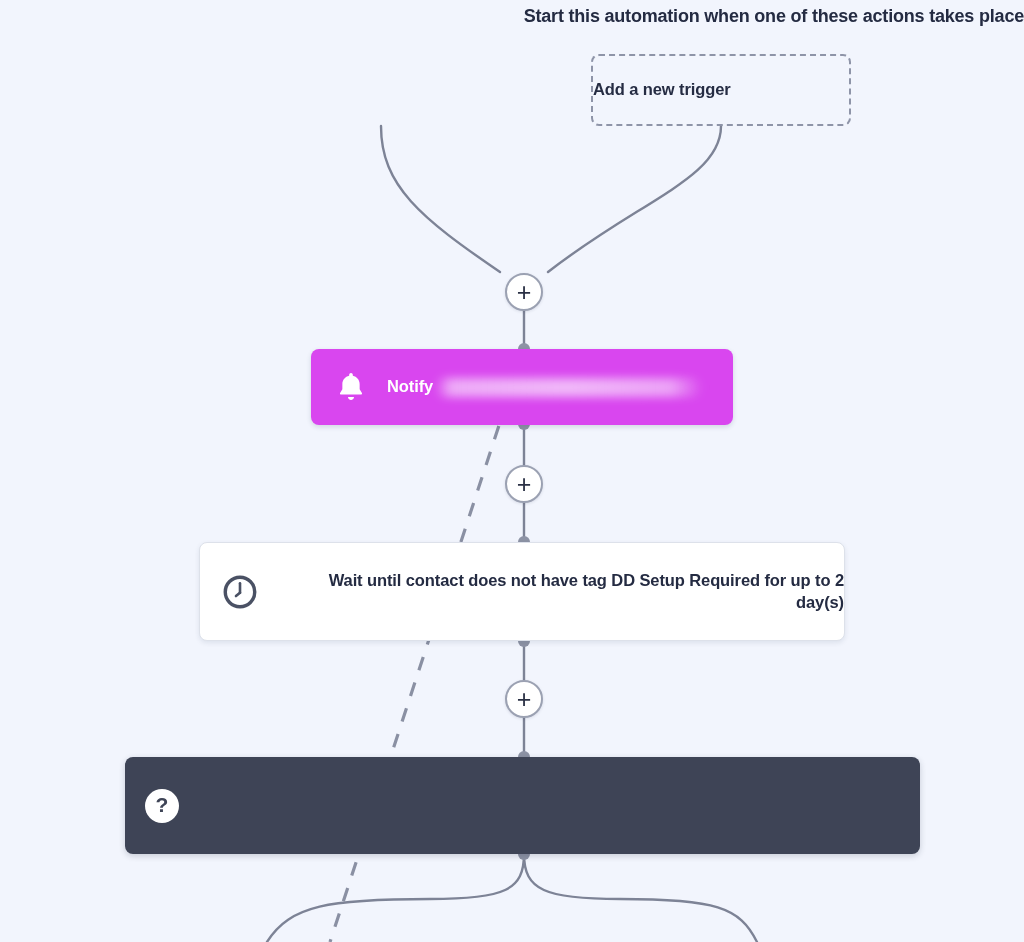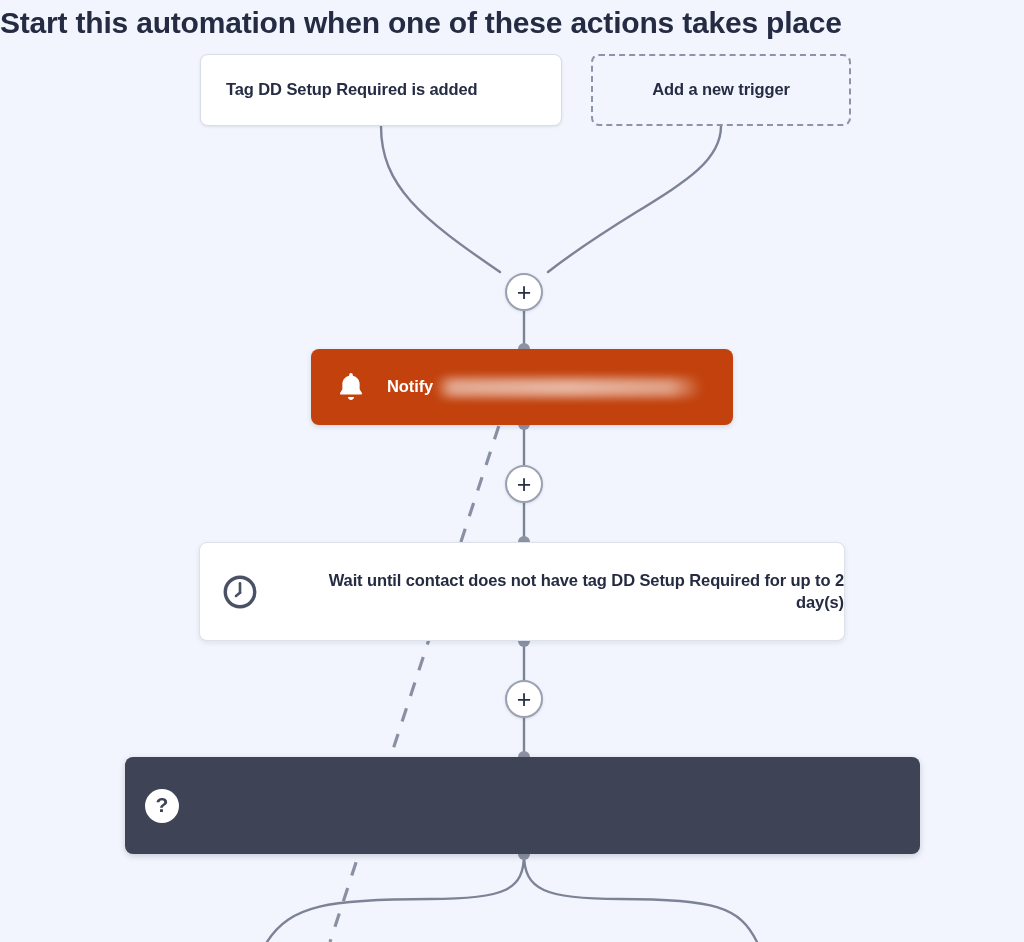--- a/index.html
+++ b/index.html
@@ -22,22 +22,22 @@
     height: 942px;
     pointer-events: none;
   }
 
   
   #page-title {
     position: absolute;
     left: 0;
     top: 6px;
     width: 1024px;
-    text-align: left;
-    font-size: 30px;
+    text-align: right;
+    font-size: 18px;
     font-weight: bold;
     color: #242b42;
     letter-spacing: -0.2px;
   }
 
   
   .node {
     position: absolute;
     display: flex;
     align-items: center;
@@ -60,29 +60,29 @@
     padding-left: 25px;
   }
   #trigger-tag-added .node-label { color: #252c43; }
 
   
   #trigger-add-new {
     left: 591px; top: 54px;
     width: 260px; height: 72px;
     background: transparent;
     border: 2px dashed #8e94a8;
-    justify-content: center;
+    justify-content: flex-start;
   }
   #trigger-add-new .node-label { color: #252c43; }
 
   
   #action-notify {
     left: 311px; top: 349px;
     width: 422px; height: 76px;
-    background: #c2410c;
+    background: #d946ef;
     box-shadow: 0 2px 5px rgba(40,60,90,.16);
     padding-left: 21px;
   }
   #action-notify .node-label { color: #ffffff; }
   #notify-blur {
     flex: 1;
     height: 19px;
     margin-left: 2px;
     margin-right: 30px;
     border-radius: 9px;
@@ -192,23 +192,20 @@
       <circle cx="524" cy="641" r="6"></circle>
       <circle cx="524" cy="757" r="6"></circle>
       <circle cx="524" cy="854" r="6"></circle>
     </g>
 
     <path d="M524,349 L330,942" fill="none" stroke="#8a90a3" stroke-width="3.2" stroke-dasharray="14 13" stroke-linecap="butt"></path>
   </svg>
 
   <div id="page-title">Start this automation when one of these actions takes place</div>
 
-  <div class="node" id="trigger-tag-added">
-    <span class="node-label">Tag DD Setup Required is added</span>
-  </div>
 
   <div class="node" id="trigger-add-new">
     <span class="node-label">Add a new trigger</span>
   </div>
 
   <div class="node" id="action-notify">
     <span class="icon-slot" id="bell-icon">
       <svg viewBox="0 0 24 24" width="34" height="34" fill="#ffffff">
         <path d="M12 2.2c-.72 0-1.3.58-1.3 1.3v.62C7.9 4.7 5.9 7.1 5.9 10v3.6L4.3 16.2c-.3.5.06 1.15.65 1.15h14.1c.59 0 .95-.65.65-1.15L18.1 13.6V10c0-2.9-2-5.3-4.8-5.88V3.5c0-.72-.58-1.3-1.3-1.3z"></path>
         <path d="M9.9 19.1c0 1.16.94 2.1 2.1 2.1s2.1-.94 2.1-2.1z"></path>

